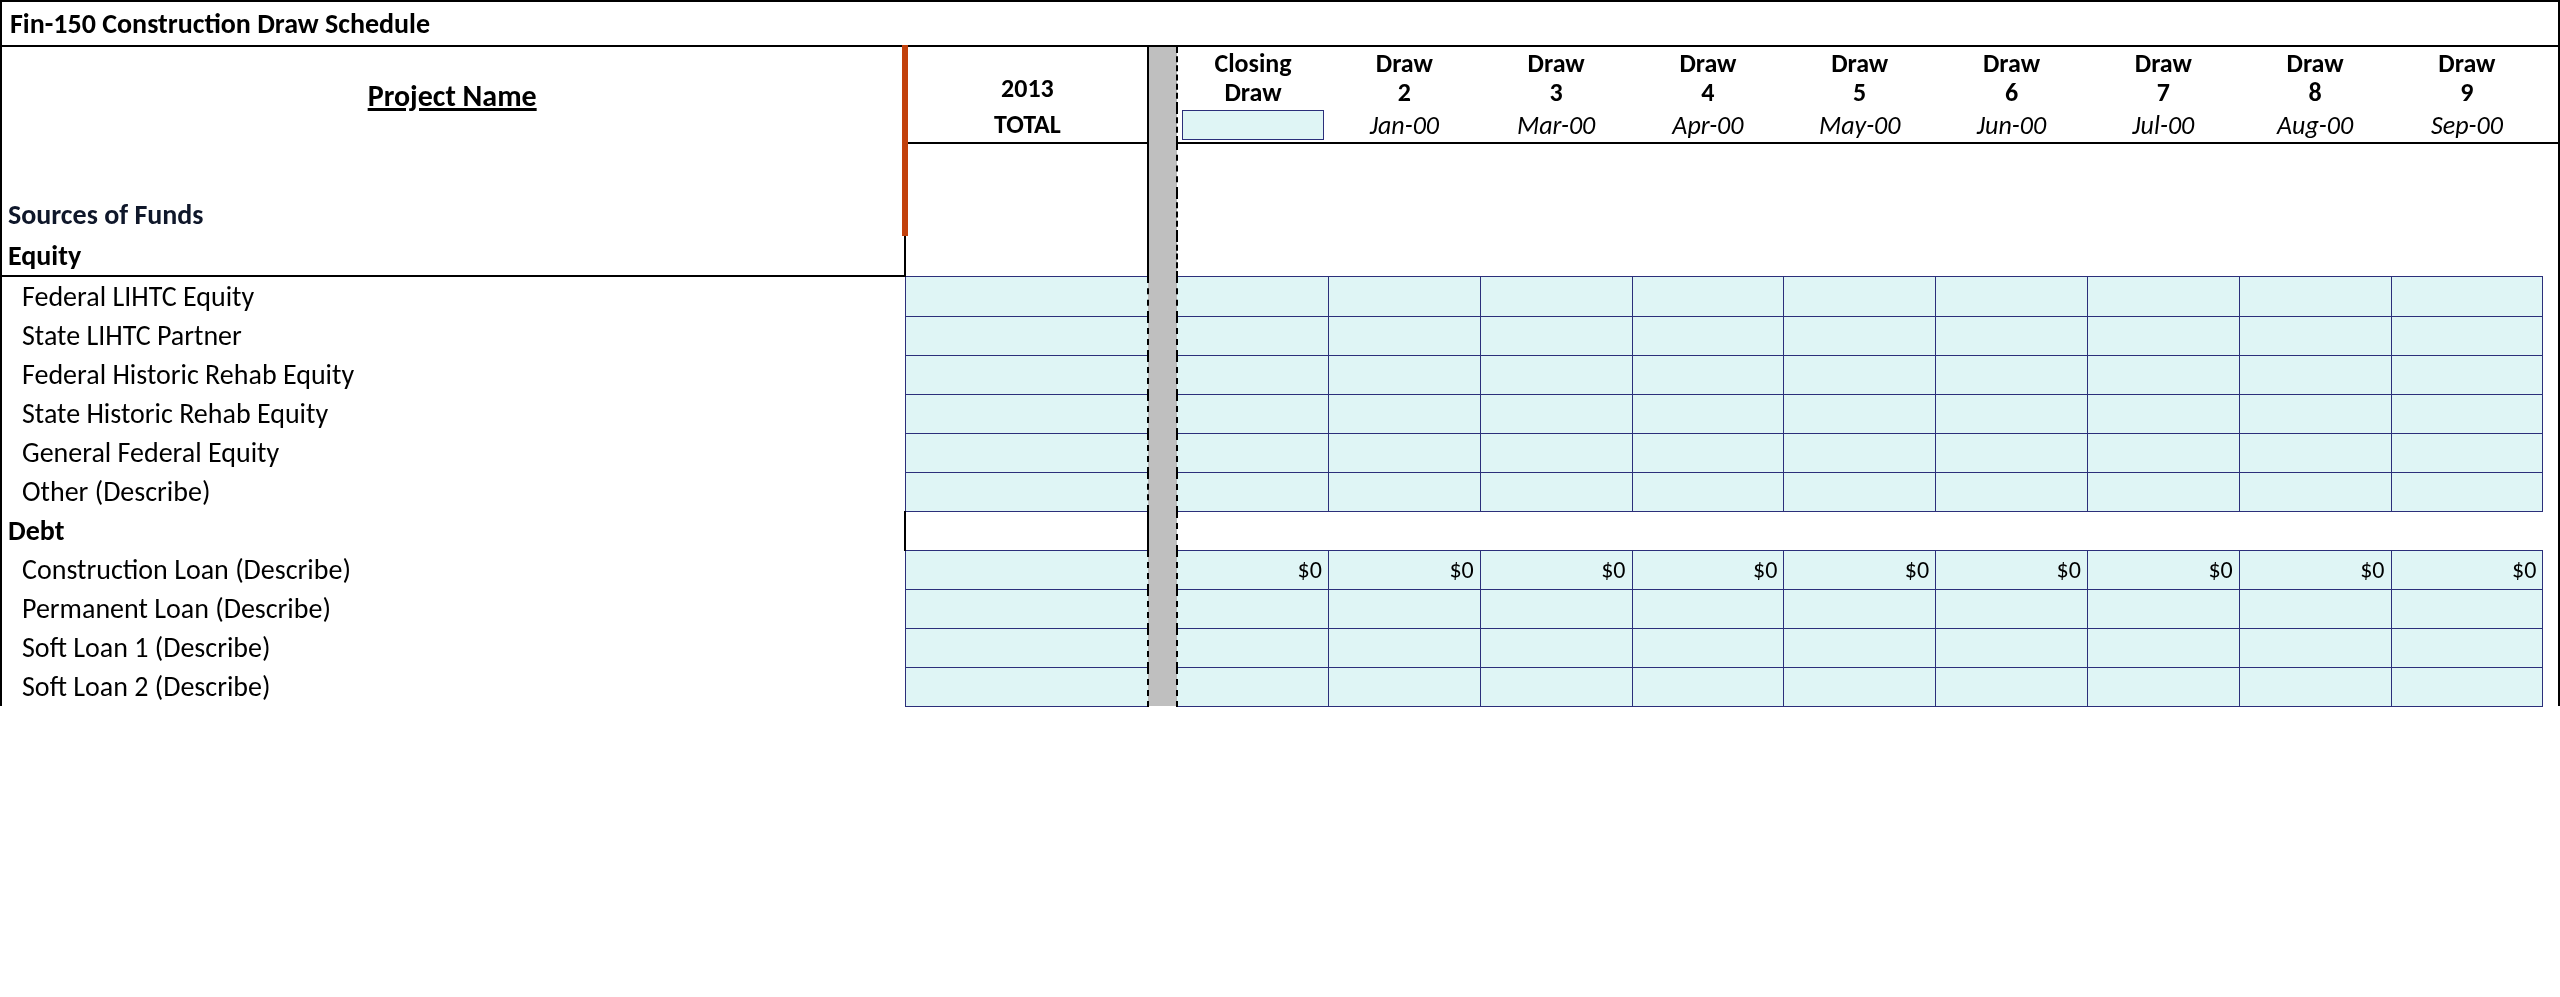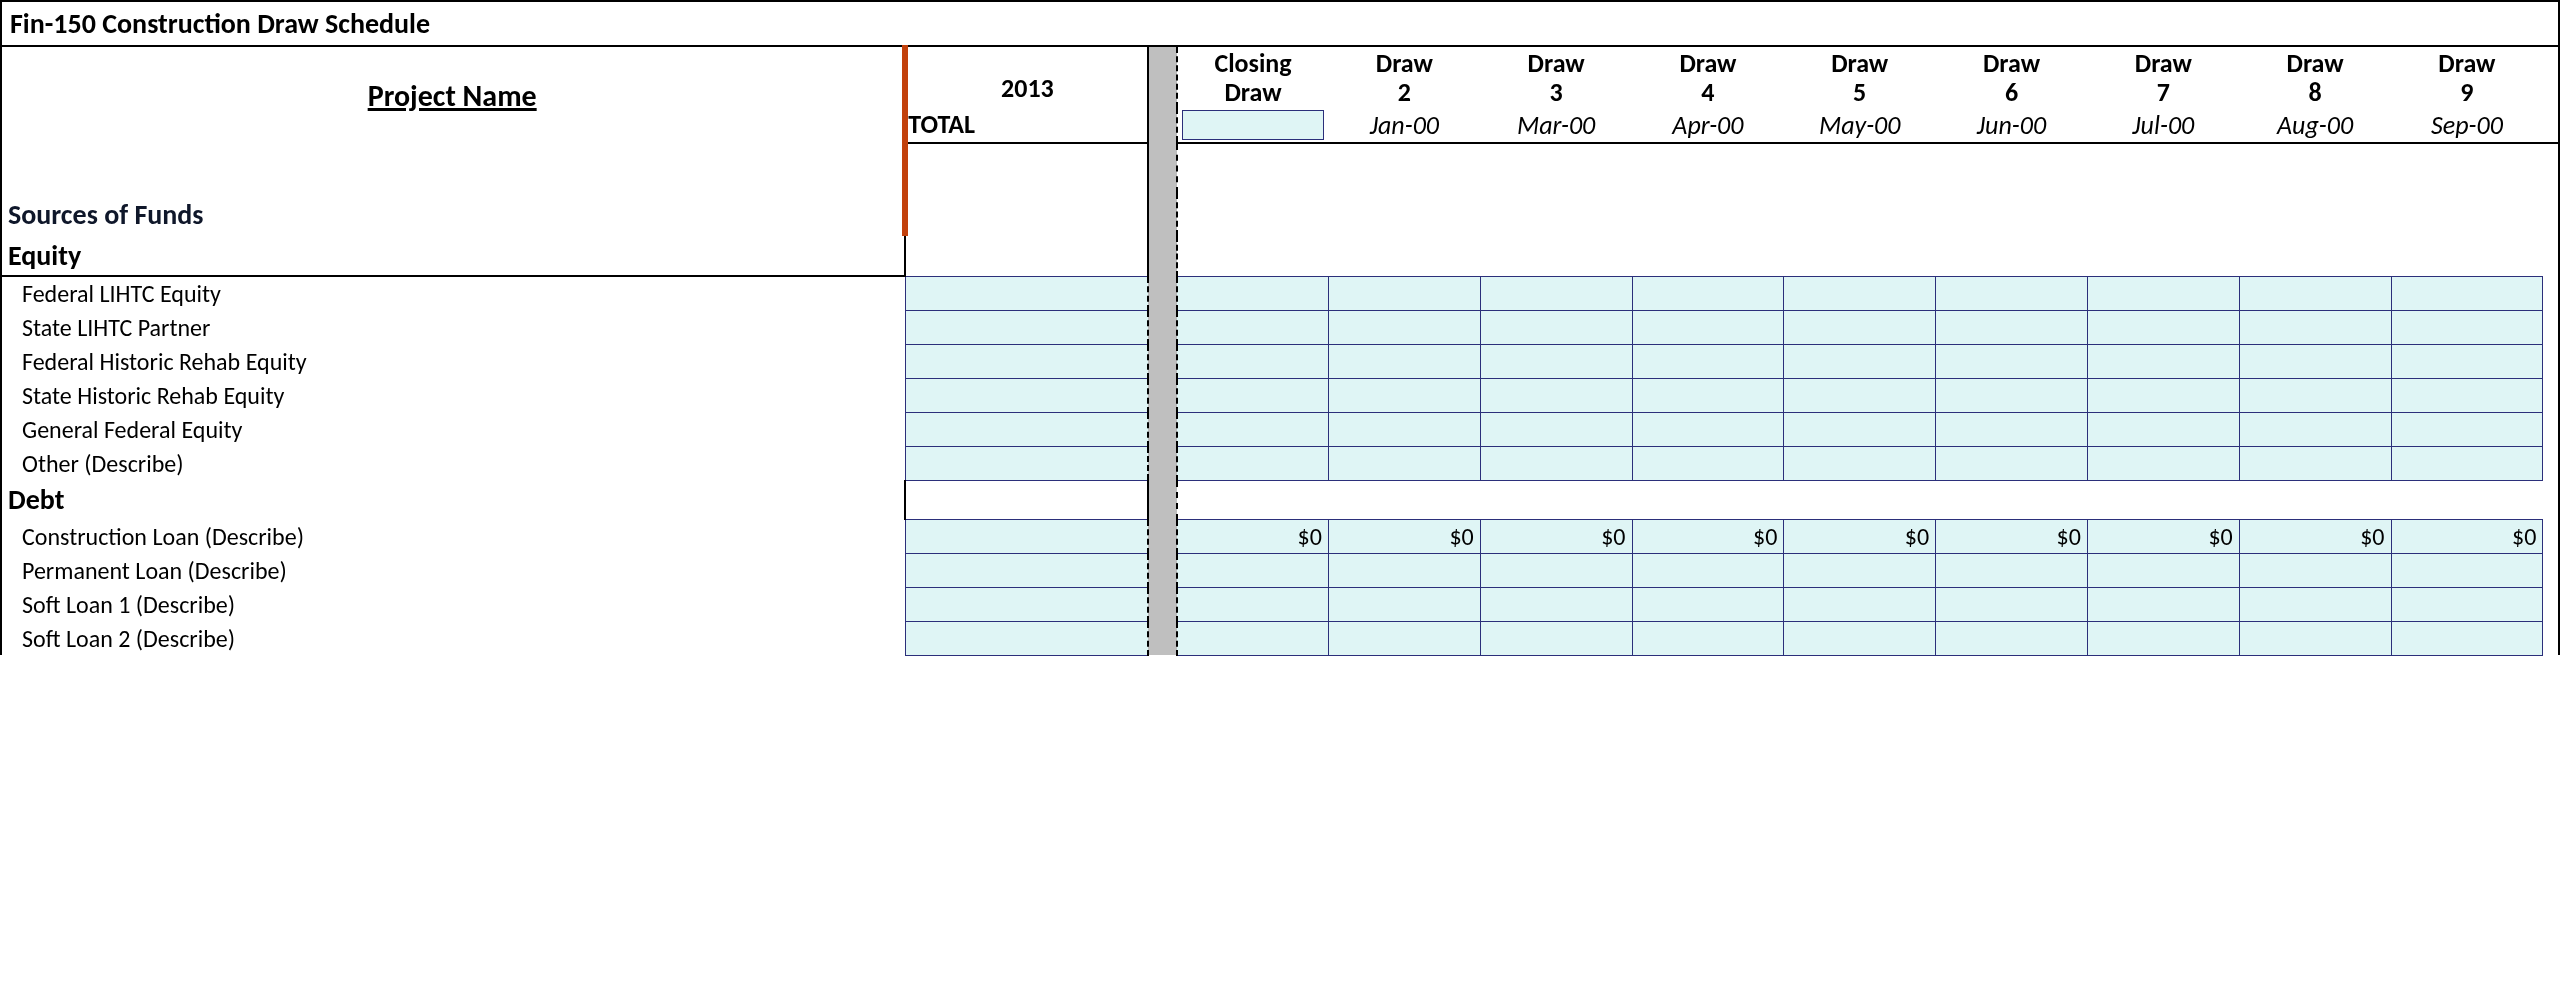--- a/index.html
+++ b/index.html
@@ -42,20 +42,21 @@
   }
   .hdr-total-top {
     text-align: center;
     font-weight: bold;
     border-right: 2px solid #000;
     height: 60px;
     vertical-align: bottom;
     padding-bottom: 4px;
   }
   .hdr-total-bot {
+    text-align: center;
     font-weight: bold;
     border-right: 2px solid #000;
     border-top: none;
     height: 35px;
     vertical-align: top;
   }
   .hdr-draw {
     text-align: center;
     font-weight: bold;
     height: 60px;
@@ -88,21 +89,21 @@
     font-size: 28px;
     padding: 4px 6px;
   }
   .section-bold {
     font-weight: bold;
     font-size: 28px;
     padding: 2px 6px;
   }
   .line-label {
     padding: 2px 6px 2px 20px;
-    font-size: 24px;
+    font-size: 28px;
   }
   .total-col-cell {
     border-left: 2px solid #000;
     border-right: 2px solid #000;
   }
   .blank-above-data {
     height: 50px;
   }
   .data-cell {
     background: #dff5f5;

